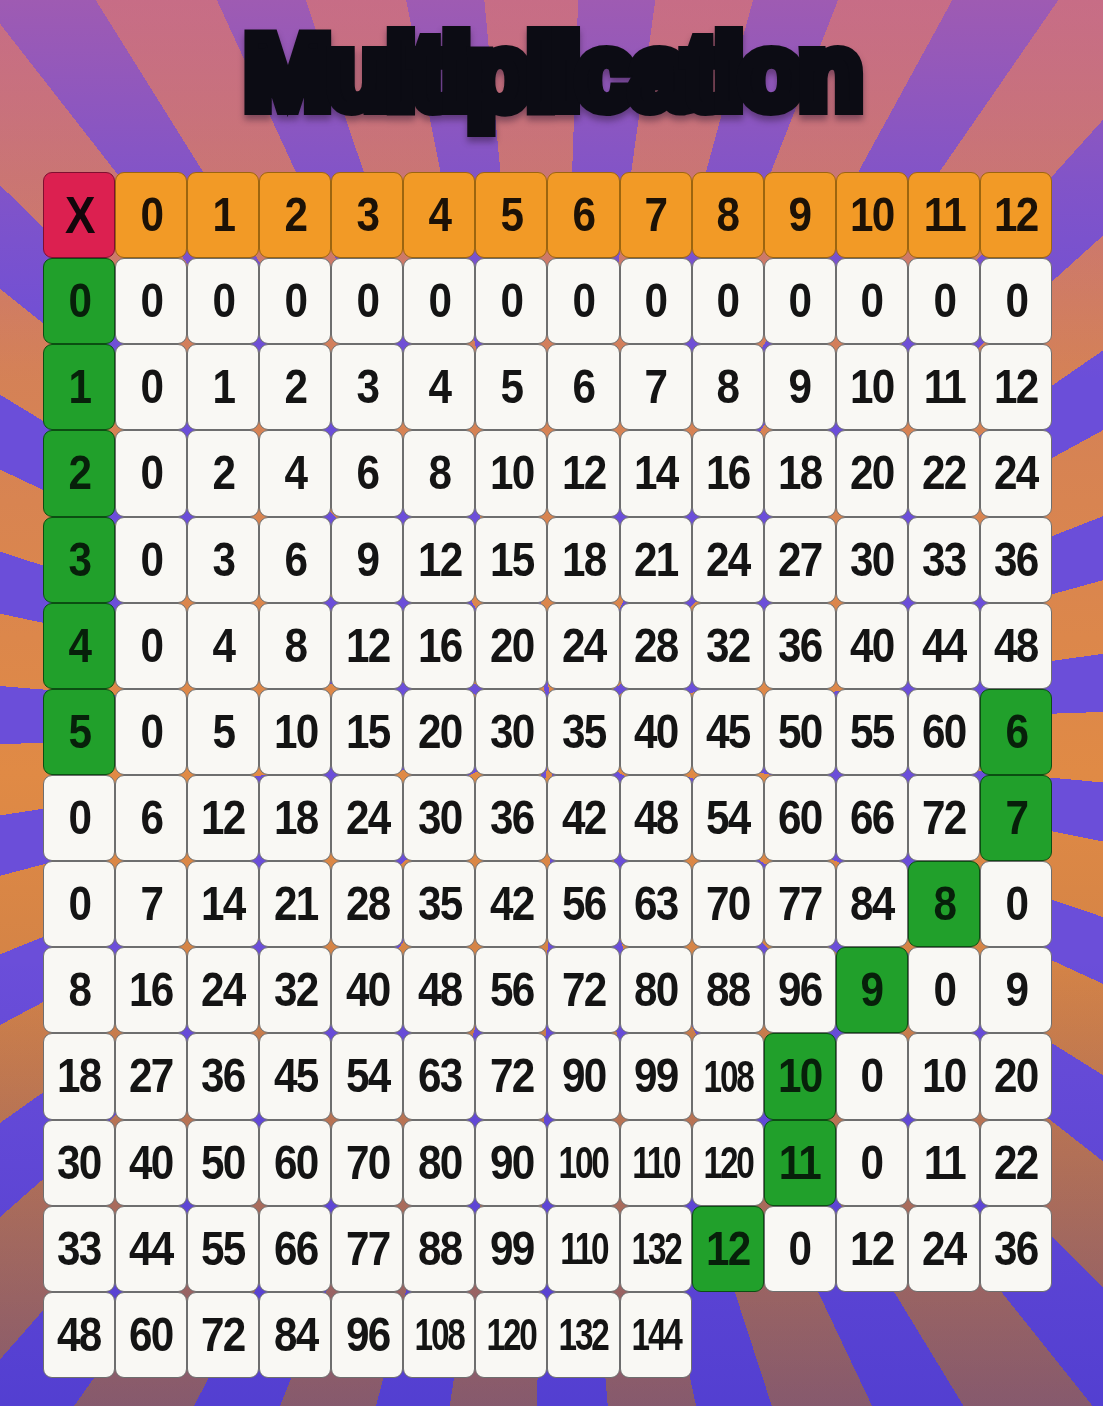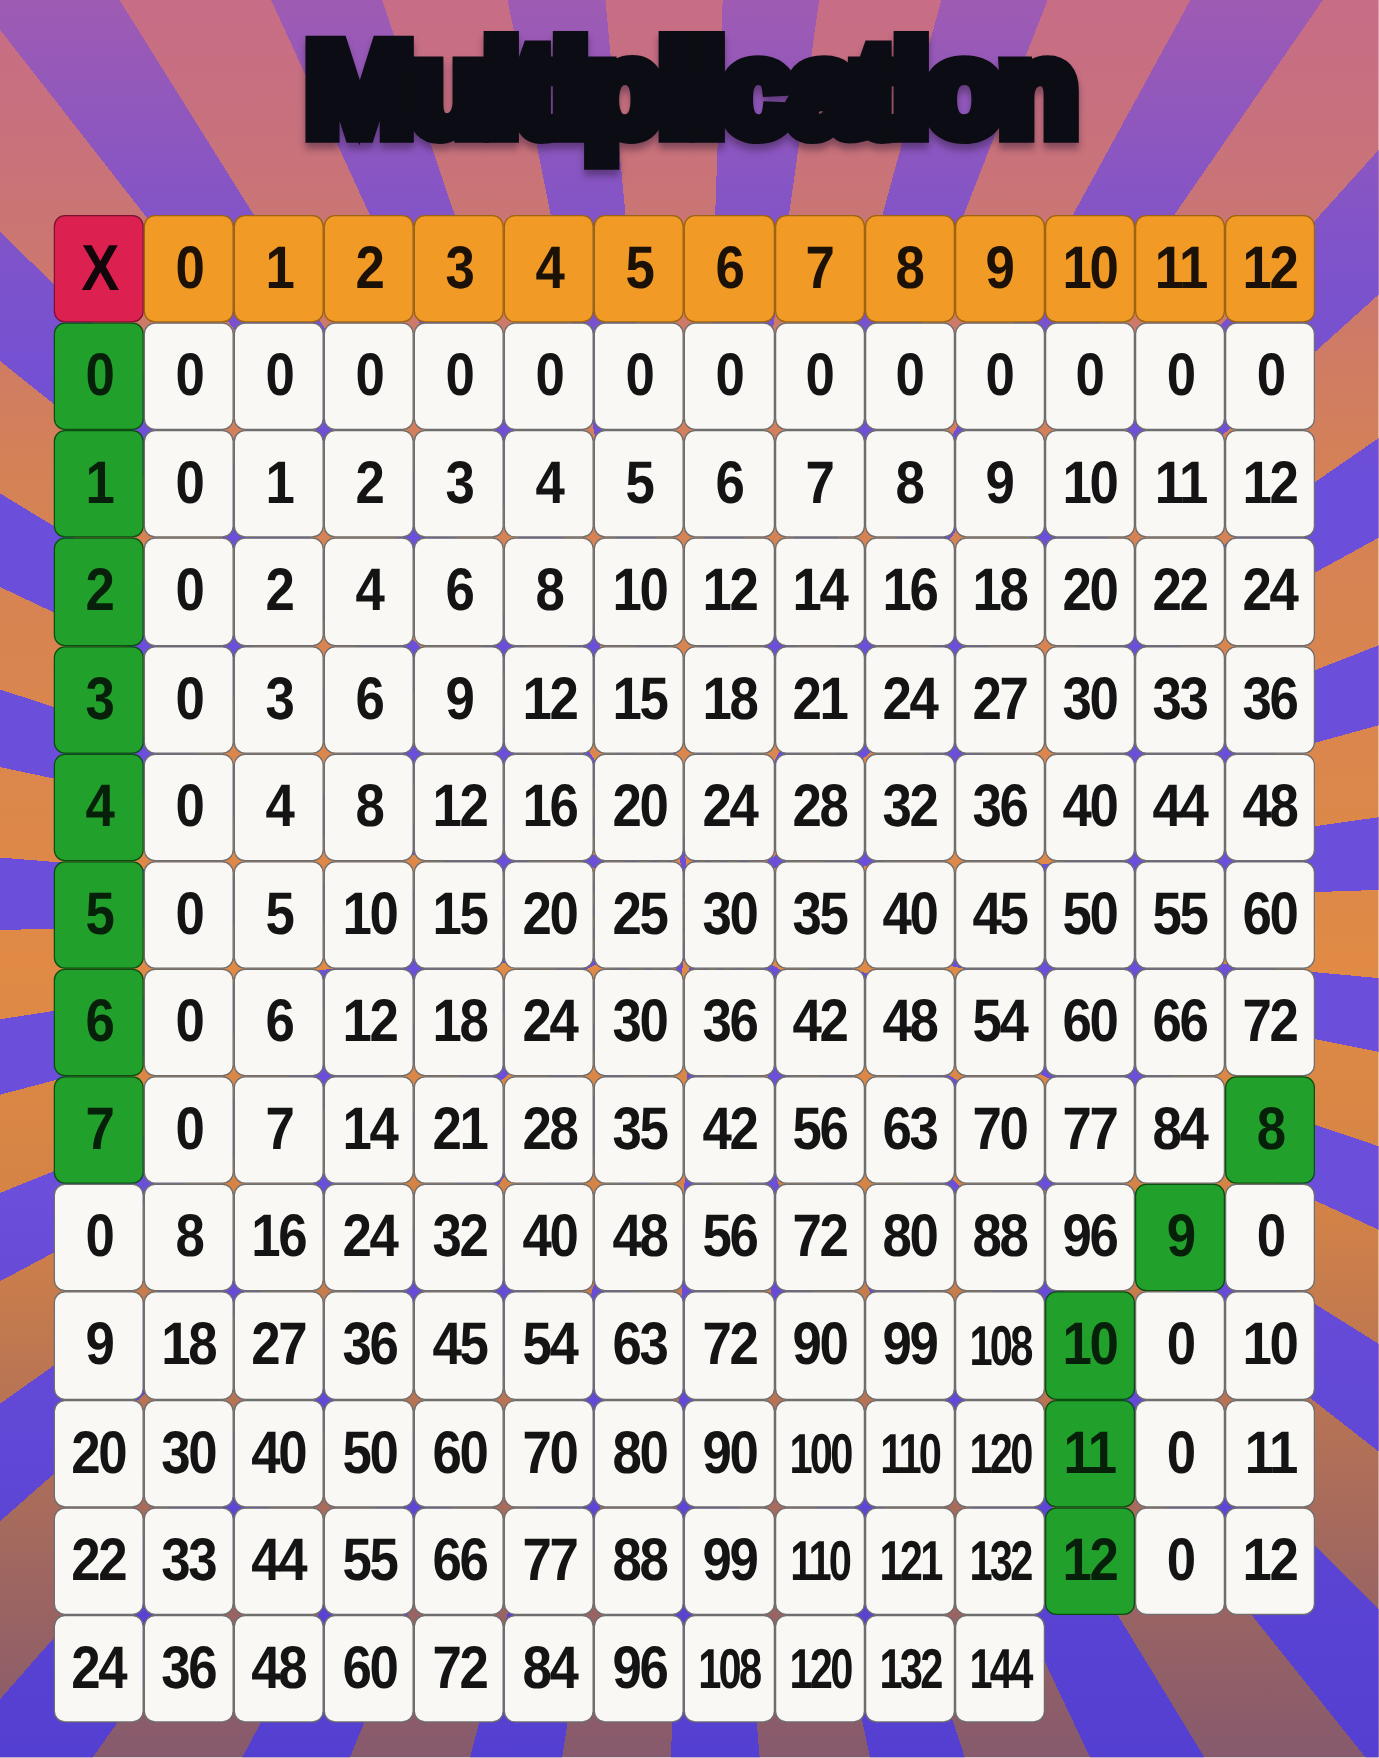--- a/index.html
+++ b/index.html
@@ -395,23 +395,20 @@
       <div class="cell c-val">
         <span>10</span>
       </div>
       <div class="cell c-val">
         <span>15</span>
       </div>
       <div class="cell c-val">
         <span>20</span>
       </div>
       <div class="cell c-val">
-        <span>25</span>
-      </div>
-      <div class="cell c-val">
         <span>30</span>
       </div>
       <div class="cell c-val">
         <span>35</span>
       </div>
       <div class="cell c-val">
         <span>40</span>
       </div>
       <div class="cell c-val">
         <span>45</span>
@@ -654,23 +651,20 @@
         <span>77</span>
       </div>
       <div class="cell c-val">
         <span>88</span>
       </div>
       <div class="cell c-val">
         <span>99</span>
       </div>
       <div class="cell c-val">
         <span class="tight">110</span>
-      </div>
-      <div class="cell c-val">
-        <span class="tight">121</span>
       </div>
       <div class="cell c-val">
         <span class="tight">132</span>
       </div>
       <div class="cell c-row">
         <span>12</span>
       </div>
       <div class="cell c-val">
         <span>0</span>
       </div>

